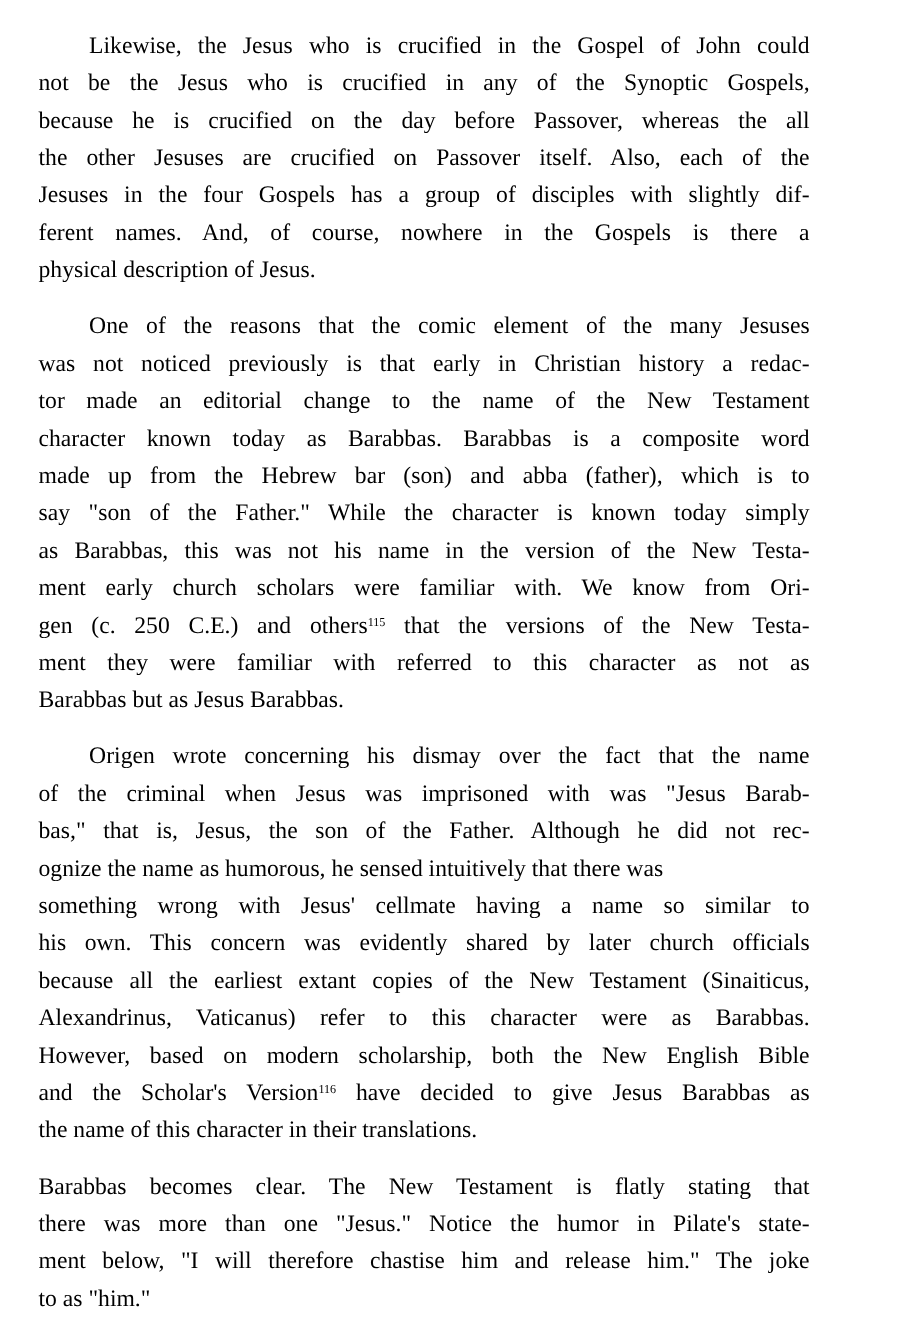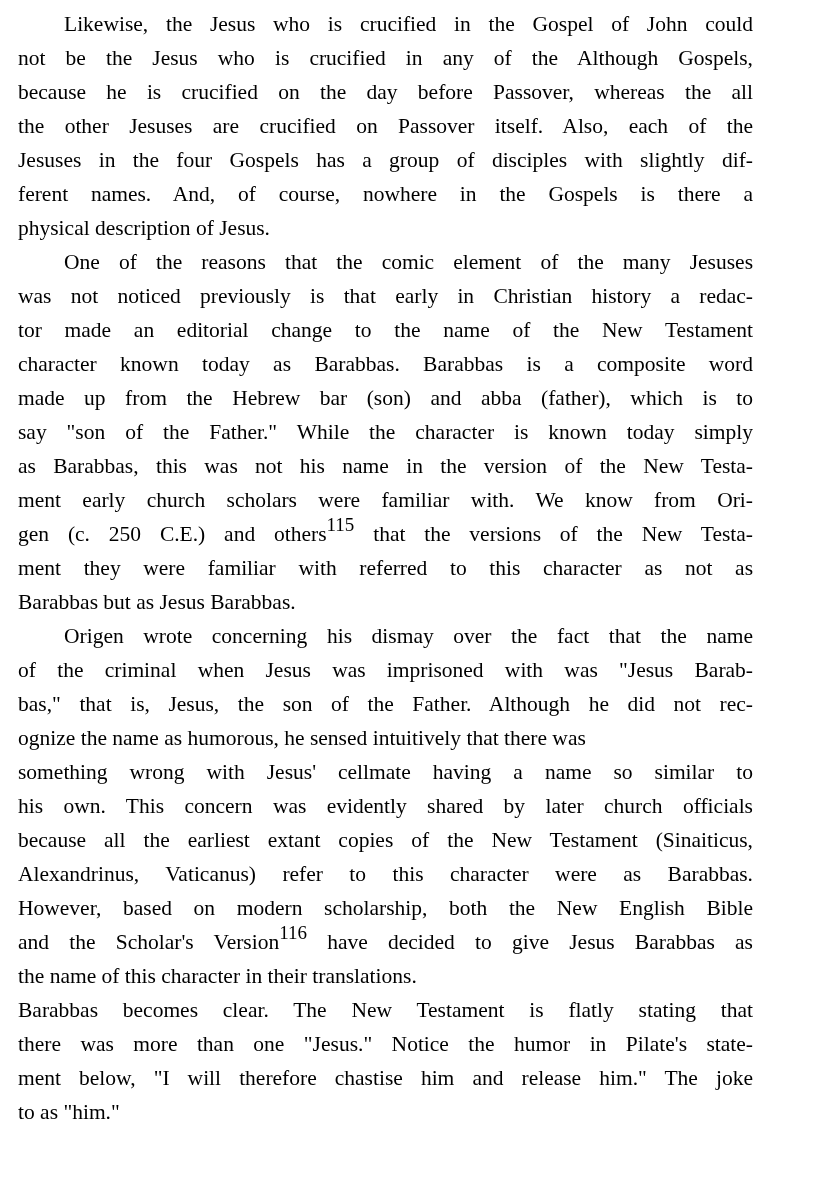--- a/index.html
+++ b/index.html
@@ -15,50 +15,50 @@
     padding: 7px 67px 0 18px;
     background: #ffffff;
     overflow: hidden;
   }
   .page-text {
     color: #000000;
     font-family: "Liberation Serif", "DejaVu Serif", serif;
     font-size: 21.5px;
     line-height: 34px;
   }
-  .paragraph { margin: 0; }
+  .paragraph { margin: 17px; }
   .line {
     text-align: justify;
     text-align-last: justify;
     white-space: normal;
     height: 34px;
     overflow: visible;
   }
   .line.plain {
     text-align-last: left;
   }
   .line.indent {
     text-indent: 46px;
   }
   .line sup {
-    font-size: 19px;
+    font-size: 11px;
     line-height: 0;
     vertical-align: baseline;
     position: relative;
     top: -0.55em;
   }
 </style>
 </head>
 <body>
 
 <div class="page">
   <div class="page-text">
       <div class="paragraph">
         <div class="line indent"><span>Likewise, the Jesus who is crucified in the Gospel of John could</span></div>
-        <div class="line"><span>not be the Jesus who is crucified in any of the Although Gospels,</span></div>
+        <div class="line"><span>not be the Jesus who is crucified in any of the Synoptic Gospels,</span></div>
         <div class="line"><span>because he is crucified on the day before Passover, whereas the all</span></div>
         <div class="line"><span>the other Jesuses are crucified on Passover itself. Also, each of the</span></div>
         <div class="line"><span>Jesuses in the four Gospels has a group of disciples with slightly dif-</span></div>
         <div class="line"><span>ferent names. And, of course, nowhere in the Gospels is there a</span></div>
         <div class="line plain"><span>physical description of Jesus.</span></div>
       </div>
       <div class="paragraph">
         <div class="line indent"><span>One of the reasons that the comic element of the many Jesuses</span></div>
         <div class="line"><span>was not noticed previously is that early in Christian history a redac-</span></div>
         <div class="line"><span>tor made an editorial change to the name of the New Testament</span></div>

